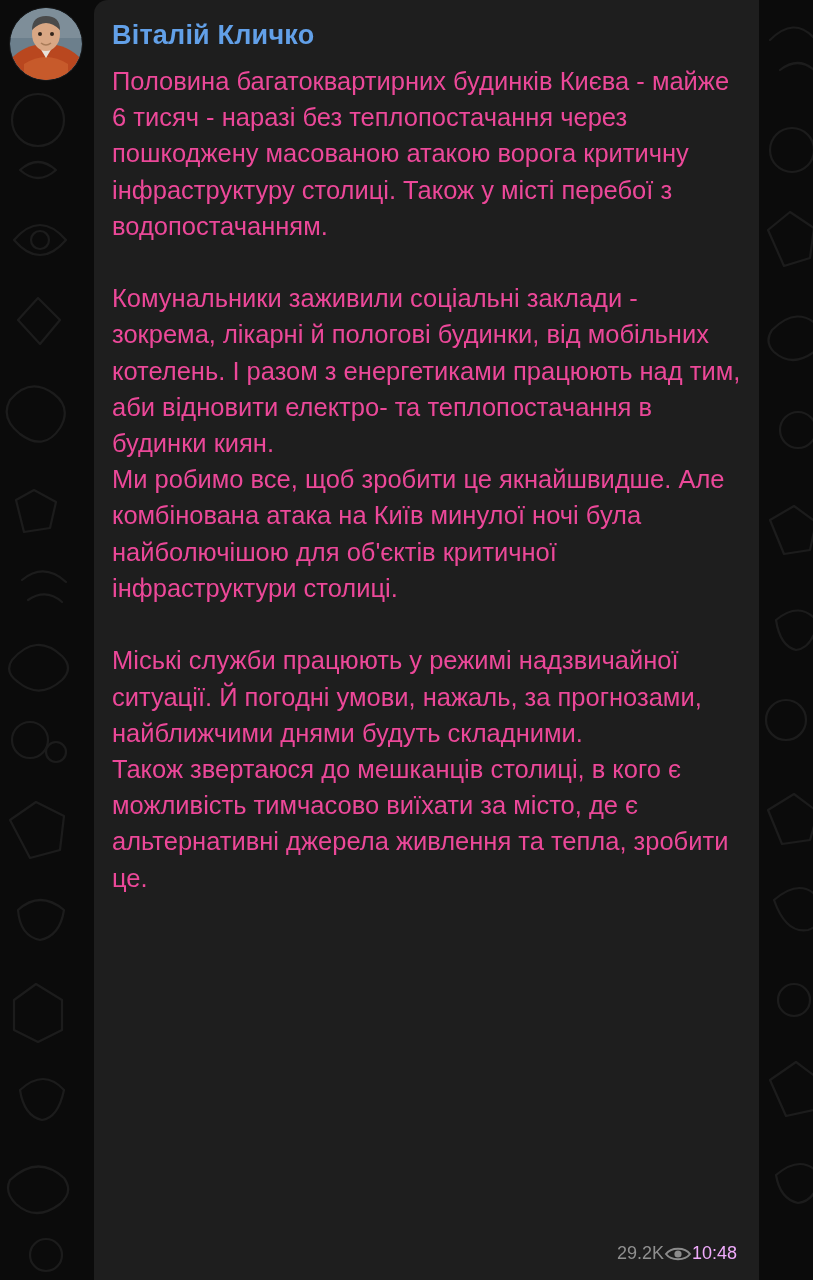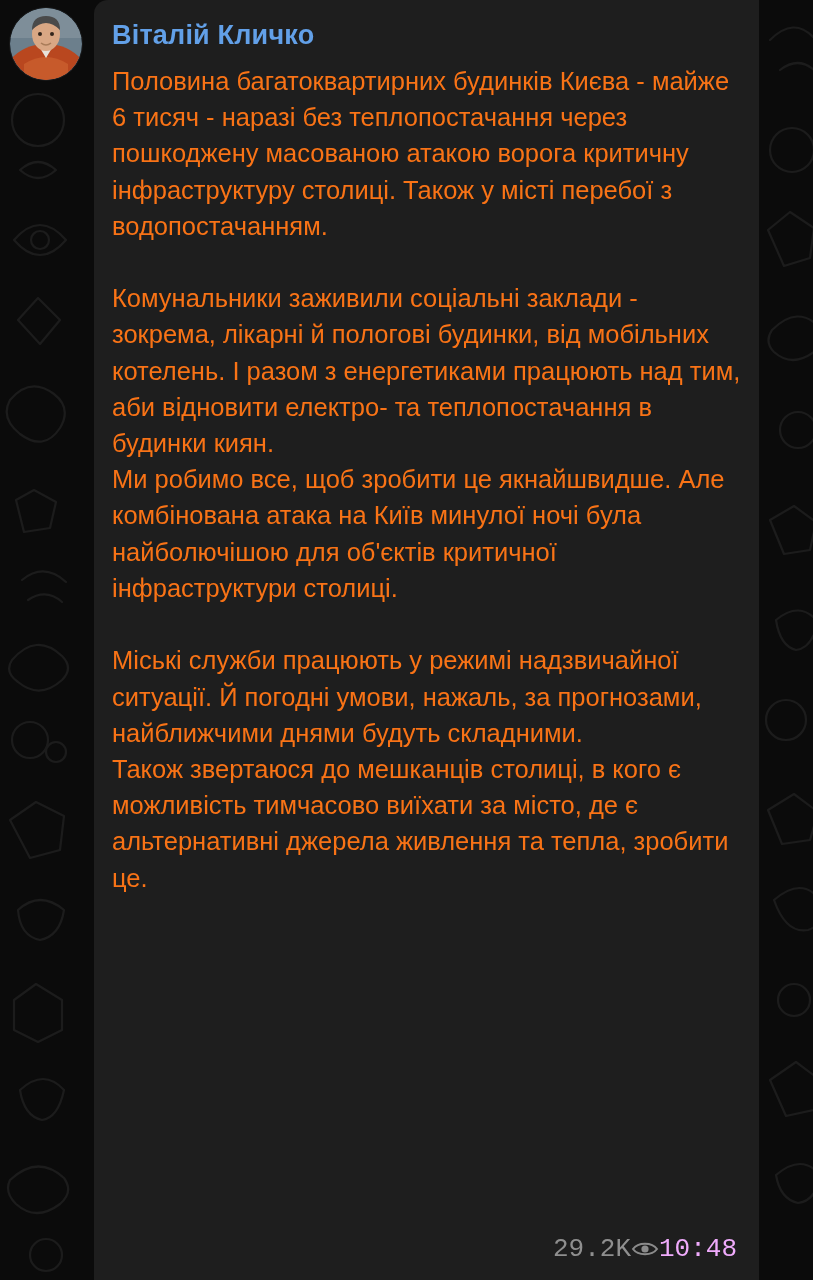--- a/index.html
+++ b/index.html
@@ -70,38 +70,37 @@
   .author {
     color: #62a0e8;
     font-size: 27px;
     font-weight: 700;
     line-height: 1.15;
     margin: 6px 0 12px 0;
     letter-spacing: 0.2px;
   }
 
   .msg-text {
-    color: #f97316;
+    color: #ec4899;
     font-size: 25.5px;
     line-height: 1.42;
     white-space: pre-wrap;
     word-wrap: break-word;
     margin: 0;
     padding-bottom: 10px;
   }
 
   .meta {
     position: absolute;
     right: 22px;
     bottom: 16px;
     display: flex;
     align-items: center;
     color: #8b8b8b;
-    font-size: 26px;
-    font-family: Liberation Mono, monospace;
+    font-size: 18px;
   }
   .meta .views-count { color: #8f8f8f; }
   .meta .eye-icon { display: inline-flex; align-items: center; }
   .meta .time { color: #f0abfc; }
 
   
   .right-strip {
     position: absolute;
     right: 0;
     top: 0;

